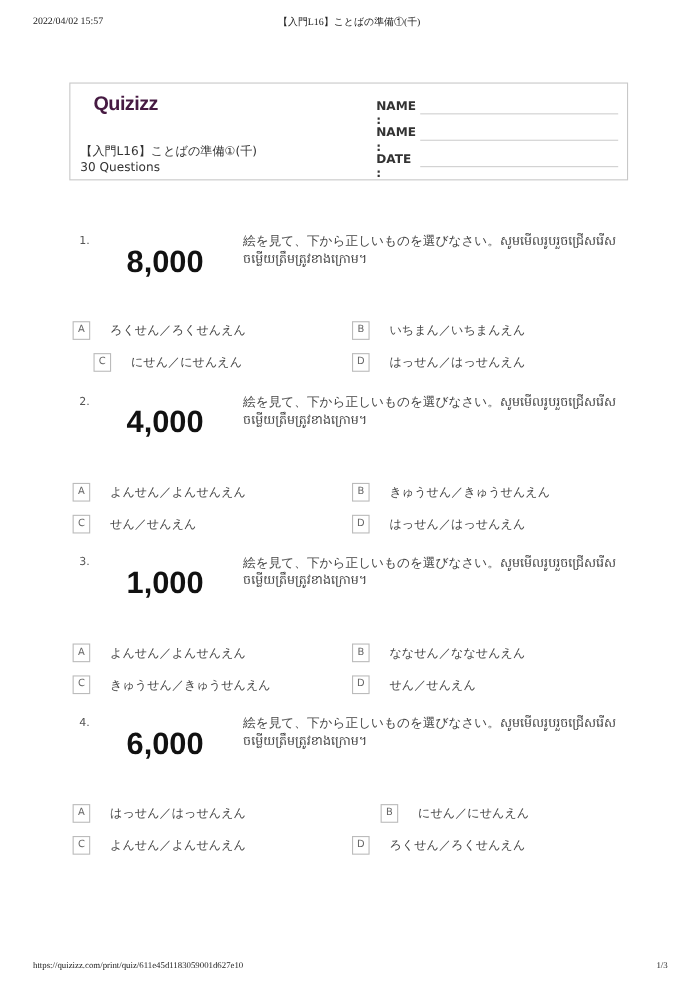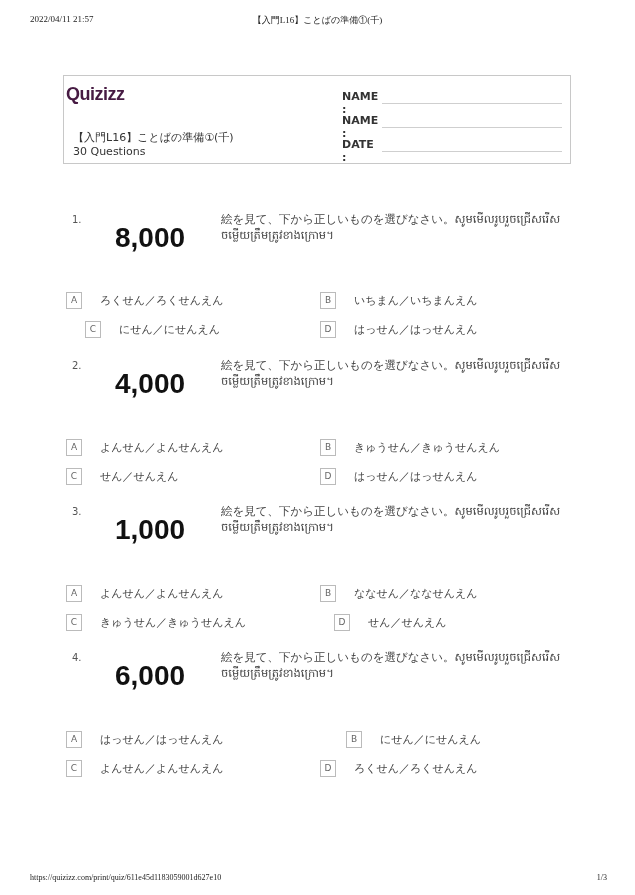--- a/index.html
+++ b/index.html
@@ -5,40 +5,40 @@
   html, body { margin: 0; padding: 0; background: #ffffff; }
   body { width: 635px; height: 895px; position: relative; overflow: hidden; font-family: "DejaVu Sans", sans-serif; color: #444; }
   .print-header { position: absolute; top: 14px; left: 0; width: 635px; font-family: "Liberation Serif", serif; font-size: 9px; color: #222; }
   .print-header .date { position: absolute; left: 30px; }
   .print-header .title { position: absolute; left: 0; width: 635px; text-align: center; }
   .print-footer { position: absolute; top: 873px; left: 0; width: 635px; font-family: "Liberation Serif", serif; font-size: 8px; color: #222; }
   .print-footer .url { position: absolute; left: 30px; }
   .print-footer .page { position: absolute; right: 28px; }
 
   .info-box { position: absolute; left: 63px; top: 75px; width: 508px; height: 89px; border: 1px solid #c8c8c8; box-sizing: border-box; }
-  .logo { position: absolute; left: 2px; top: 8px; font-family: "Liberation Sans", sans-serif; font-weight: bold; font-size: 18px; color: #461a42; letter-spacing: -0.5px; }
+  .logo { position: absolute; left: 21px; top: 8px; font-family: "Liberation Sans", sans-serif; font-weight: bold; font-size: 18px; color: #461a42; letter-spacing: -0.5px; }
   .quiz-title { position: absolute; left: 9px; top: 54px; font-size: 11px; color: #333; }
   .quiz-count { position: absolute; left: 9px; top: 69px; font-size: 11px; color: #333; }
   .field { position: absolute; left: 278px; font-size: 11px; color: #333; font-weight: bold; }
   .field .lbl { display: inline-block; width: 40px; }
   .field .line { position: absolute; left: 40px; top: 13px; width: 180px; border-bottom: 1px solid #cfcfcf; }
 
   .question { position: absolute; left: 63px; width: 510px; }
   .q-num { position: absolute; left: 9px; top: 0px; font-size: 10px; color: #555; }
   .q-big { position: absolute; left: 52px; top: 8px; font-family: "Liberation Sans", sans-serif; font-weight: bold; font-size: 28px; color: #111; }
   .q-text { position: absolute; left: 158px; top: -3px; width: 340px; font-size: 11.5px; line-height: 16px; color: #444; }
   .opt { position: absolute; font-size: 11px; color: #444; height: 18px; }
   .opt .letter { display: inline-block; width: 14px; height: 15px; border: 1px solid #bbb; font-size: 9px; color: #666; text-align: center; line-height: 15px; vertical-align: middle; margin-right: 18px; }
   .opt .txt { vertical-align: middle; }
 </style>
 </head>
 <body>
 
 <div class="print-header">
-  <span class="date">2022/04/11 21:57</span>
+  <span class="date">2022/04/02 15:57</span>
   <span class="title">【入門L16】ことばの準備①(千)</span>
 </div>
 
 <div class="info-box">
   <div class="logo">Quizizz</div>
   <div class="quiz-title">【入門L16】ことばの準備①(千)</div>
   <div class="quiz-count">30 Questions</div>
   <div class="field" style="top:14px;">
     <span class="lbl">NAME :</span>
     <span class="line"></span>
@@ -73,21 +73,21 @@
   <div class="opt" style="left:257px; top:108px;"><span class="letter">D</span><span class="txt">はっせん／はっせんえん</span></div>
 </div>
 
 <div class="question" style="top:506px;">
   <div class="q-num">3.</div>
   <div class="q-big">1,000</div>
   <div class="q-text">絵を見て、下から正しいものを選びなさい。សូមមើលរូបរួចជ្រើសរើសចម្លើយត្រឹមត្រូវខាងក្រោម។</div>
   <div class="opt" style="left:3px; top:79px;"><span class="letter">A</span><span class="txt">よんせん／よんせんえん</span></div>
   <div class="opt" style="left:257px; top:79px;"><span class="letter">B</span><span class="txt">ななせん／ななせんえん</span></div>
   <div class="opt" style="left:3px; top:108px;"><span class="letter">C</span><span class="txt">きゅうせん／きゅうせんえん</span></div>
-  <div class="opt" style="left:271px; top:108px;"><span class="letter">D</span><span class="txt">せん／せんえん</span></div>
+  <div class="opt" style="left:257px; top:108px;"><span class="letter">D</span><span class="txt">せん／せんえん</span></div>
 </div>
 
 <div class="question" style="top:652px;">
   <div class="q-num">4.</div>
   <div class="q-big">6,000</div>
   <div class="q-text">絵を見て、下から正しいものを選びなさい。សូមមើលរូបរួចជ្រើសរើសចម្លើយត្រឹមត្រូវខាងក្រោម។</div>
   <div class="opt" style="left:3px; top:79px;"><span class="letter">A</span><span class="txt">はっせん／はっせんえん</span></div>
   <div class="opt" style="left:257px; top:79px;padding-left:26px;"><span class="letter">B</span><span class="txt">にせん／にせんえん</span></div>
   <div class="opt" style="left:3px; top:108px;"><span class="letter">C</span><span class="txt">よんせん／よんせんえん</span></div>
   <div class="opt" style="left:257px; top:108px;"><span class="letter">D</span><span class="txt">ろくせん／ろくせんえん</span></div>

